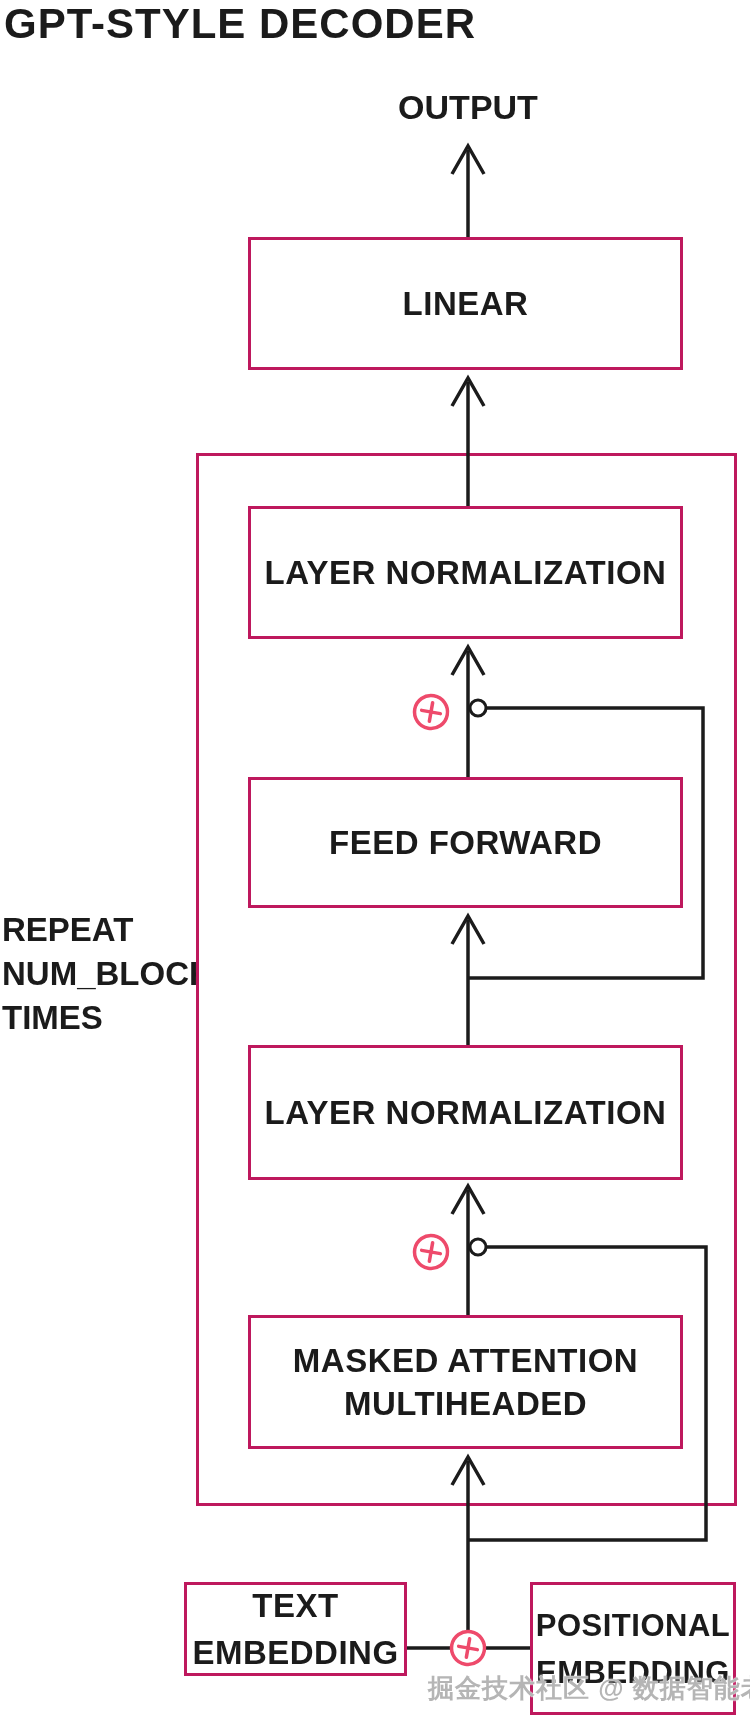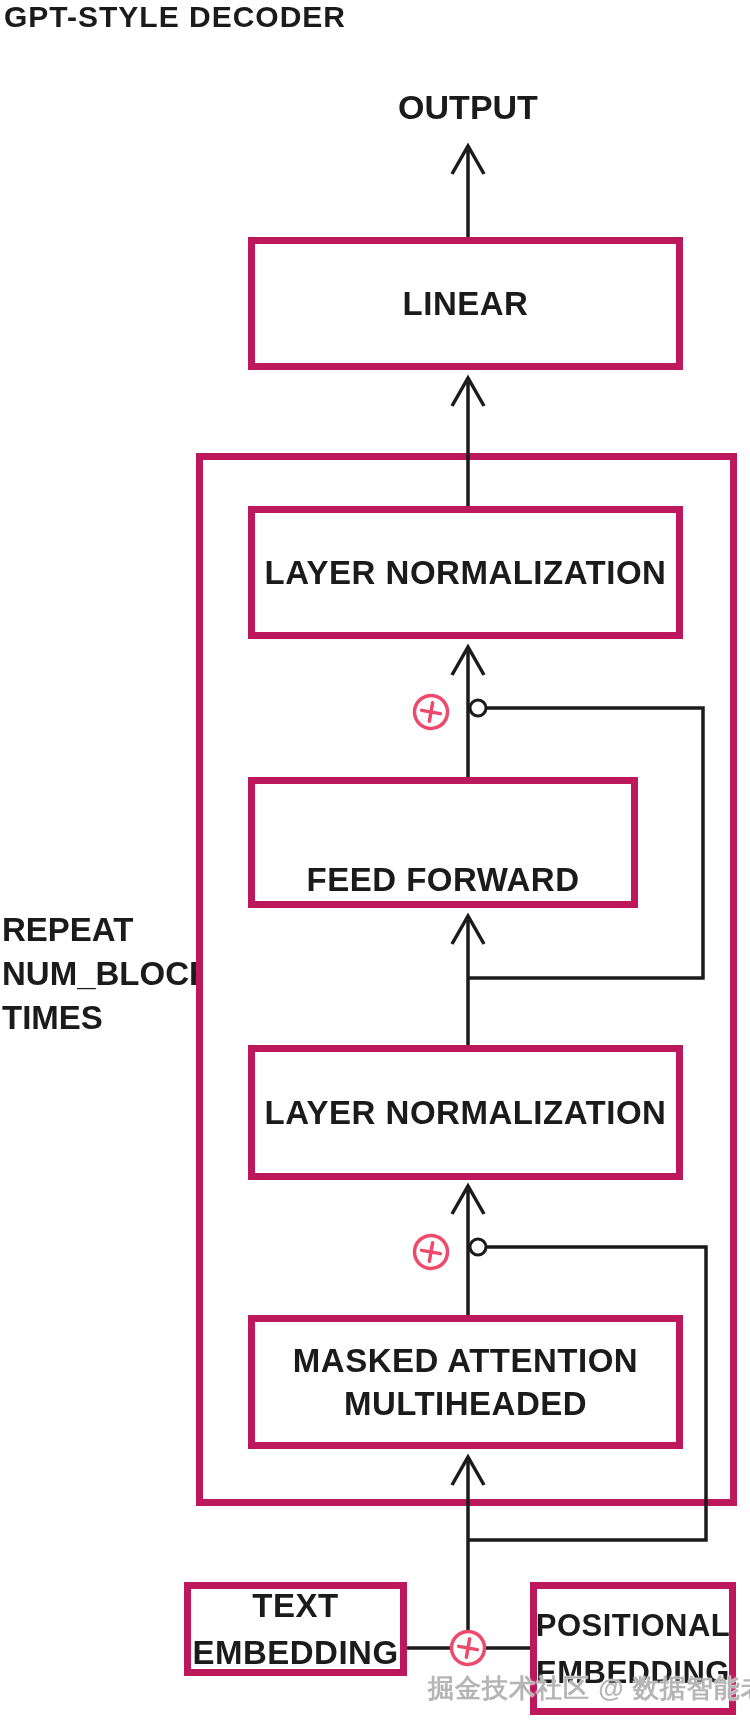--- a/index.html
+++ b/index.html
@@ -1,29 +1,29 @@
 <!DOCTYPE html>
 <html><head>
 <meta charset="utf-8">
 <style>
   html,body{margin:0;padding:0;background:#ffffff;}
   #stage{
     position:relative;width:750px;height:1721px;background:#ffffff;overflow:hidden;
     font-family:"Liberation Sans",sans-serif;color:#1b1b1b;
   }
   .box{
-    position:absolute;box-sizing:border-box;border:7px solid #be185d;background:#ffffff;
+    position:absolute;box-sizing:border-box;border:3px solid #be185d;background:#ffffff;
     display:flex;flex-direction:column;align-items:center;justify-content:center;
     text-align:center;z-index:2;
   }
   .box .lbl{font-size:33px;font-weight:600;letter-spacing:.5px;line-height:43px;white-space:nowrap;}
   #big-block{z-index:1;}
   #svg-layer{position:absolute;left:0;top:0;z-index:3;pointer-events:none;}
   .txt{position:absolute;font-weight:600;white-space:nowrap;}
-  #page-title{left:4px;top:0px;font-size:30px;font-weight:700;letter-spacing:1px;}
+  #page-title{left:4px;top:0px;font-size:42px;font-weight:700;letter-spacing:1px;}
   #output-label{left:368px;top:88px;width:200px;text-align:center;font-size:34px;}
   #repeat-label{left:2px;top:908px;font-size:33px;line-height:44px;font-weight:700;}
   #watermark{
     left:428px;top:1671px;width:318px;text-align:center;z-index:4;
     font-size:26px;font-weight:700;color:#b5b5b5;
     text-shadow:0 0 2px #ffffff,0 0 1px #ffffff;letter-spacing:1px;
   }
 </style>
 </head>
 <body>
@@ -37,21 +37,21 @@
   <div class="box" style="left:248px;top:237px;width:435px;height:133px;">
     <span class="lbl">LINEAR</span>
   </div>
 
   <div id="big-block" class="box" style="left:196px;top:453px;width:541px;height:1053px;"></div>
 
   <div class="box" style="left:248px;top:506px;width:435px;height:133px;">
     <span class="lbl">LAYER NORMALIZATION</span>
   </div>
 
-  <div class="box" style="left:248px;top:777px;width:390px;height:131px;justify-content:flex-end;">
+  <div class="box" style="left:248px;top:777px;width:435px;height:131px;">
     <span class="lbl">FEED FORWARD</span>
   </div>
 
   <div class="box" style="left:248px;top:1045px;width:435px;height:135px;">
     <span class="lbl">LAYER NORMALIZATION</span>
   </div>
 
   <div class="box" style="left:248px;top:1315px;width:435px;height:134px;">
     <span class="lbl">MASKED ATTENTION</span>
     <span class="lbl">MULTIHEADED</span>

